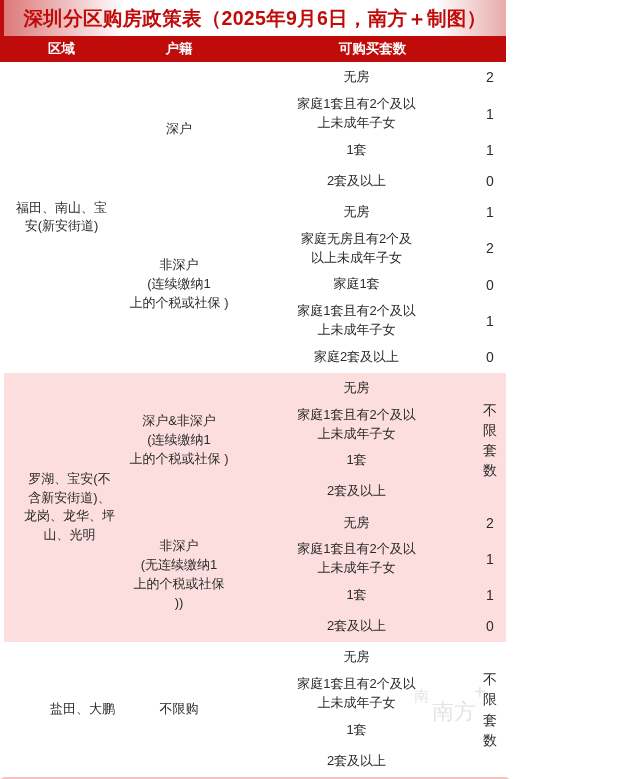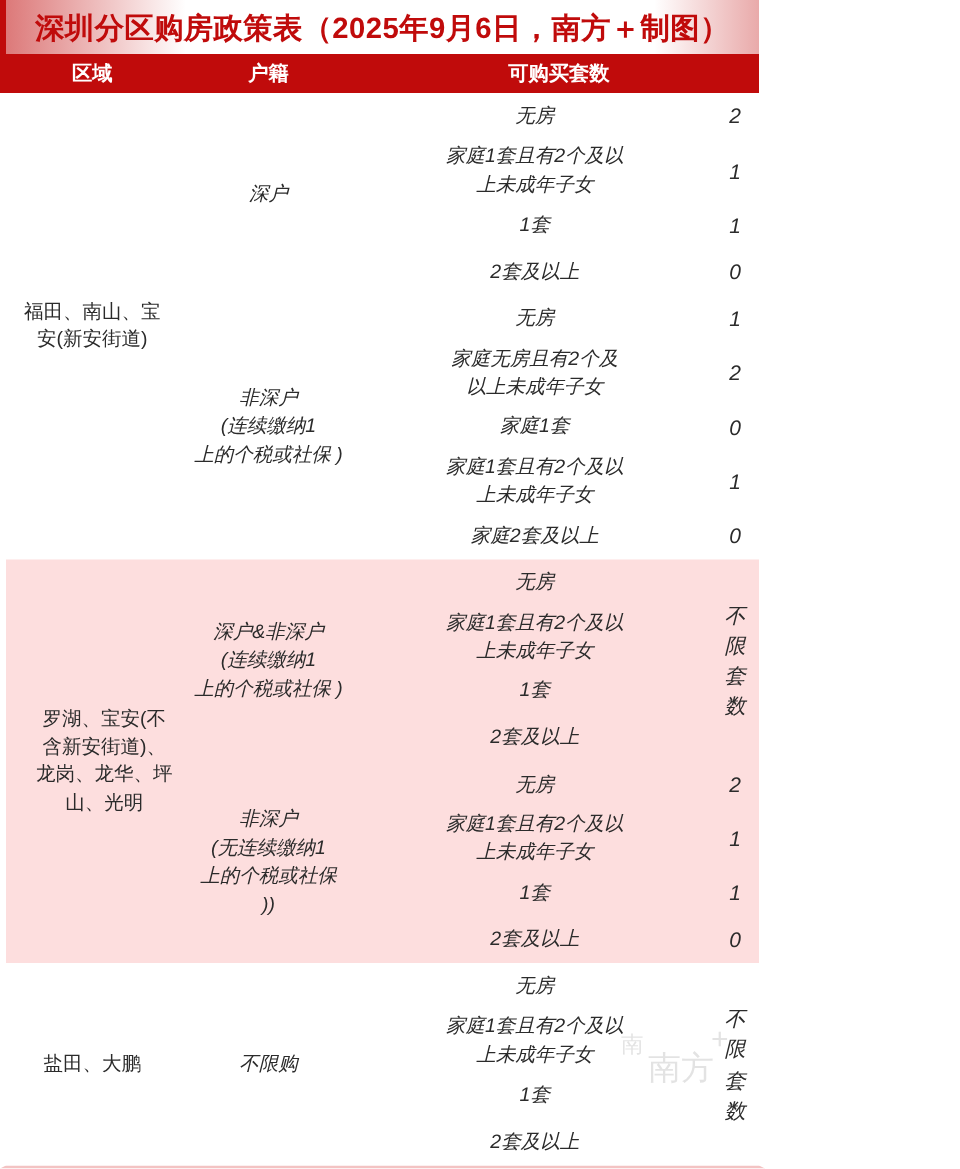--- a/index.html
+++ b/index.html
@@ -128,21 +128,20 @@
     display: flex;
     align-items: center;
     justify-content: center;
     text-align: center;
     box-sizing: border-box;
     color: #2b2b2b;
     font-size: 13px;
     line-height: 1.45;
     white-space: pre-line;
     padding: 0 4px;
-    font-style: italic;
   }
 
   .qnum {
     font-size: 14px;
     color: #2b2b2b;
   }
 
   
   .watermark {
     position: absolute;
@@ -239,21 +238,21 @@
         </div>
         <div class="group-col c-quota">
           <div class="subrow qnum" style="height: 134.747px;">不限套数</div>
           <div class="subrow qnum" style="height: 31.1602px;">2</div>
           <div class="subrow qnum" style="height: 41.2662px;">1</div>
           <div class="subrow qnum" style="height: 31.1602px;">1</div>
           <div class="subrow qnum" style="height: 31.1602px;">0</div>
         </div>
       </div>
       <div class="band white">
-        <div class="cell c-region" style="height: 134.747px;">
+        <div class="cell c-region" style="height: 134.747px; justify-content: flex-end;">
           <span class="multiline">盐田、大鹏</span>
         </div>
         <div class="group-col c-hukou">
           <div class="subrow" style="height: 134.747px;">不限购</div>
         </div>
         <div class="group-col c-houses">
           <div class="subrow" style="height: 31.1602px;">无房</div>
           <div class="subrow" style="height: 41.2662px;">家庭1套且有2个及以
 上未成年子女</div>
           <div class="subrow" style="height: 31.1602px;">1套</div>

